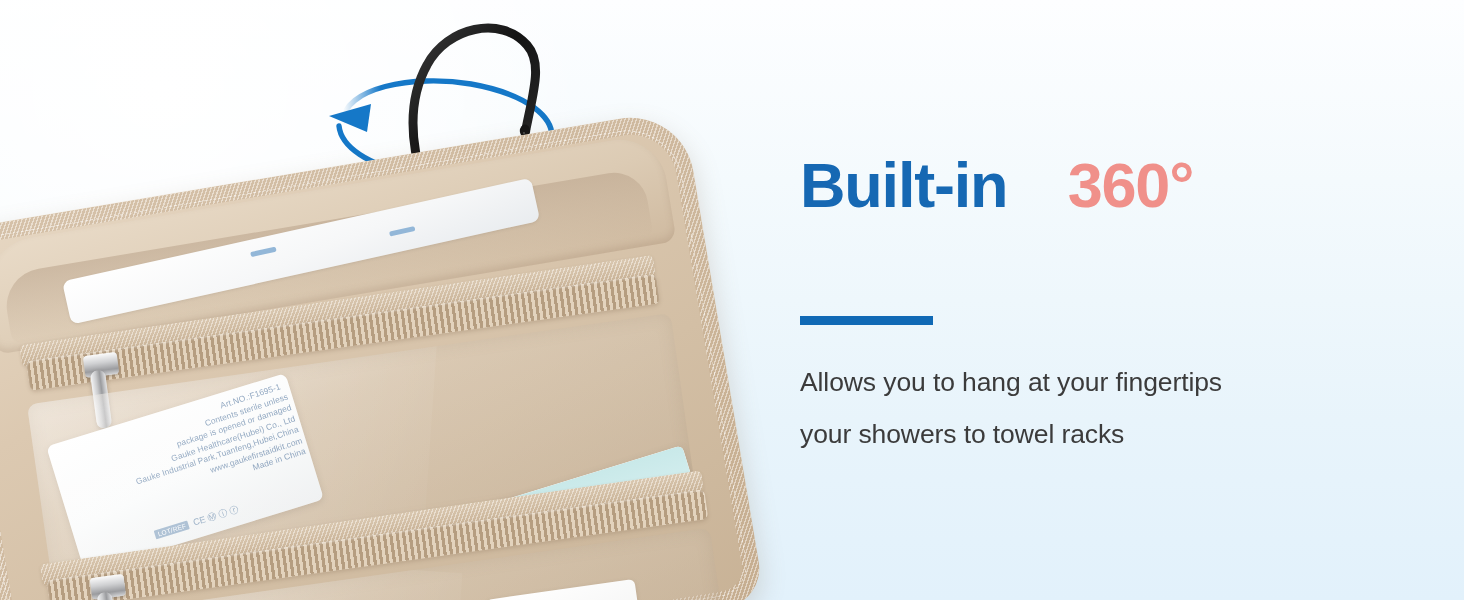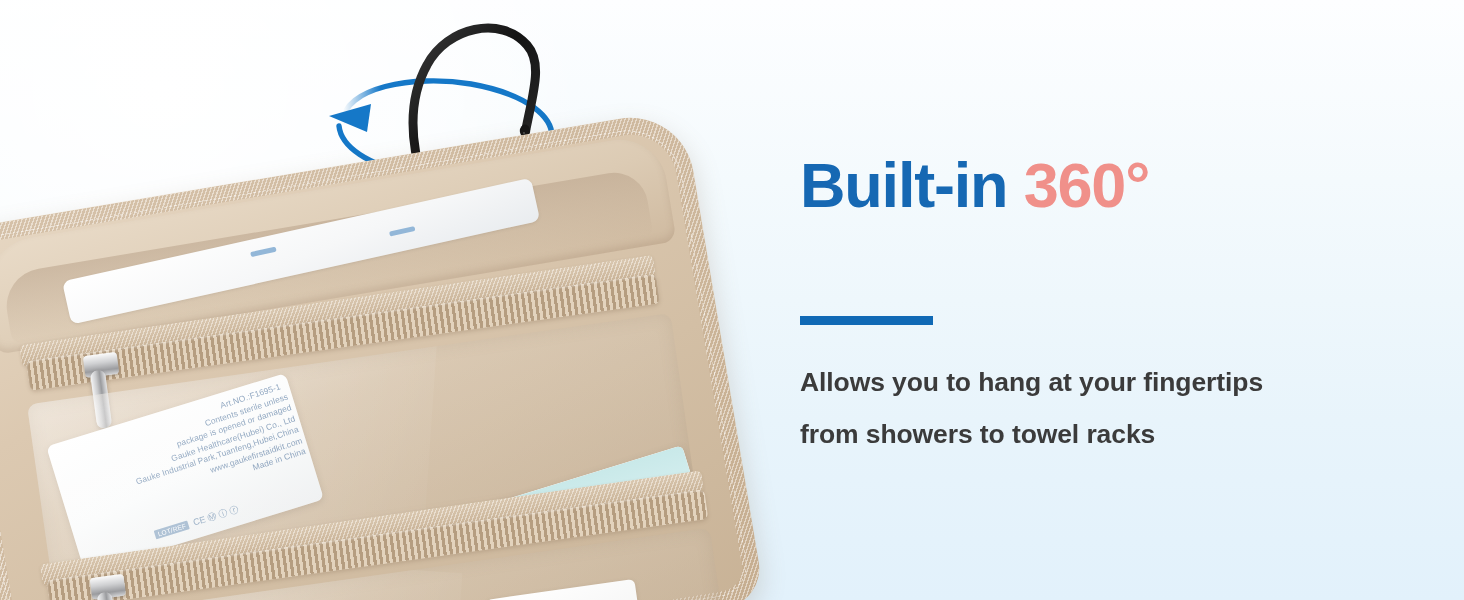--- a/index.html
+++ b/index.html
@@ -392,41 +392,42 @@
     margin: 0;
     font-size: 63px;
     line-height: 70px;
     font-weight: bold;
     letter-spacing: -1.2px;
     color: #1668b3;
     white-space: nowrap;
   }
   .headline .accent {
     color: #f0908a;
+    margin-left: 44px;
   }
 
   .divider {
     position: absolute;
     left: 0;
     top: 316px;
     width: 133px;
     height: 9px;
     background: #1069b5;
   }
 
   .subcopy {
     position: absolute;
     left: 0;
     top: 356px;
     margin: 0;
     width: 600px;
     font-size: 26.5px;
     line-height: 52px;
     color: #3b3b3b;
-    font-weight: bold;
+    font-weight: normal;
     letter-spacing: -0.1px;
   }
   .subcopy span {
     display: block;
     white-space: nowrap;
   }
 </style>
 </head>
 <body>
 
@@ -544,17 +545,17 @@
   </div>
 
   <div class="text-panel">
 
     <h1 class="headline"><span>Built-in </span><span class="accent">360°</span><br></h1>
 
     <div class="divider"></div>
 
     <p class="subcopy">
       <span>Allows you to hang at your fingertips</span>
-      <span>from showers to towel racks</span>
+      <span>your showers to towel racks</span>
     </p>
   </div>
 
 </div>
 
 </body></html>

